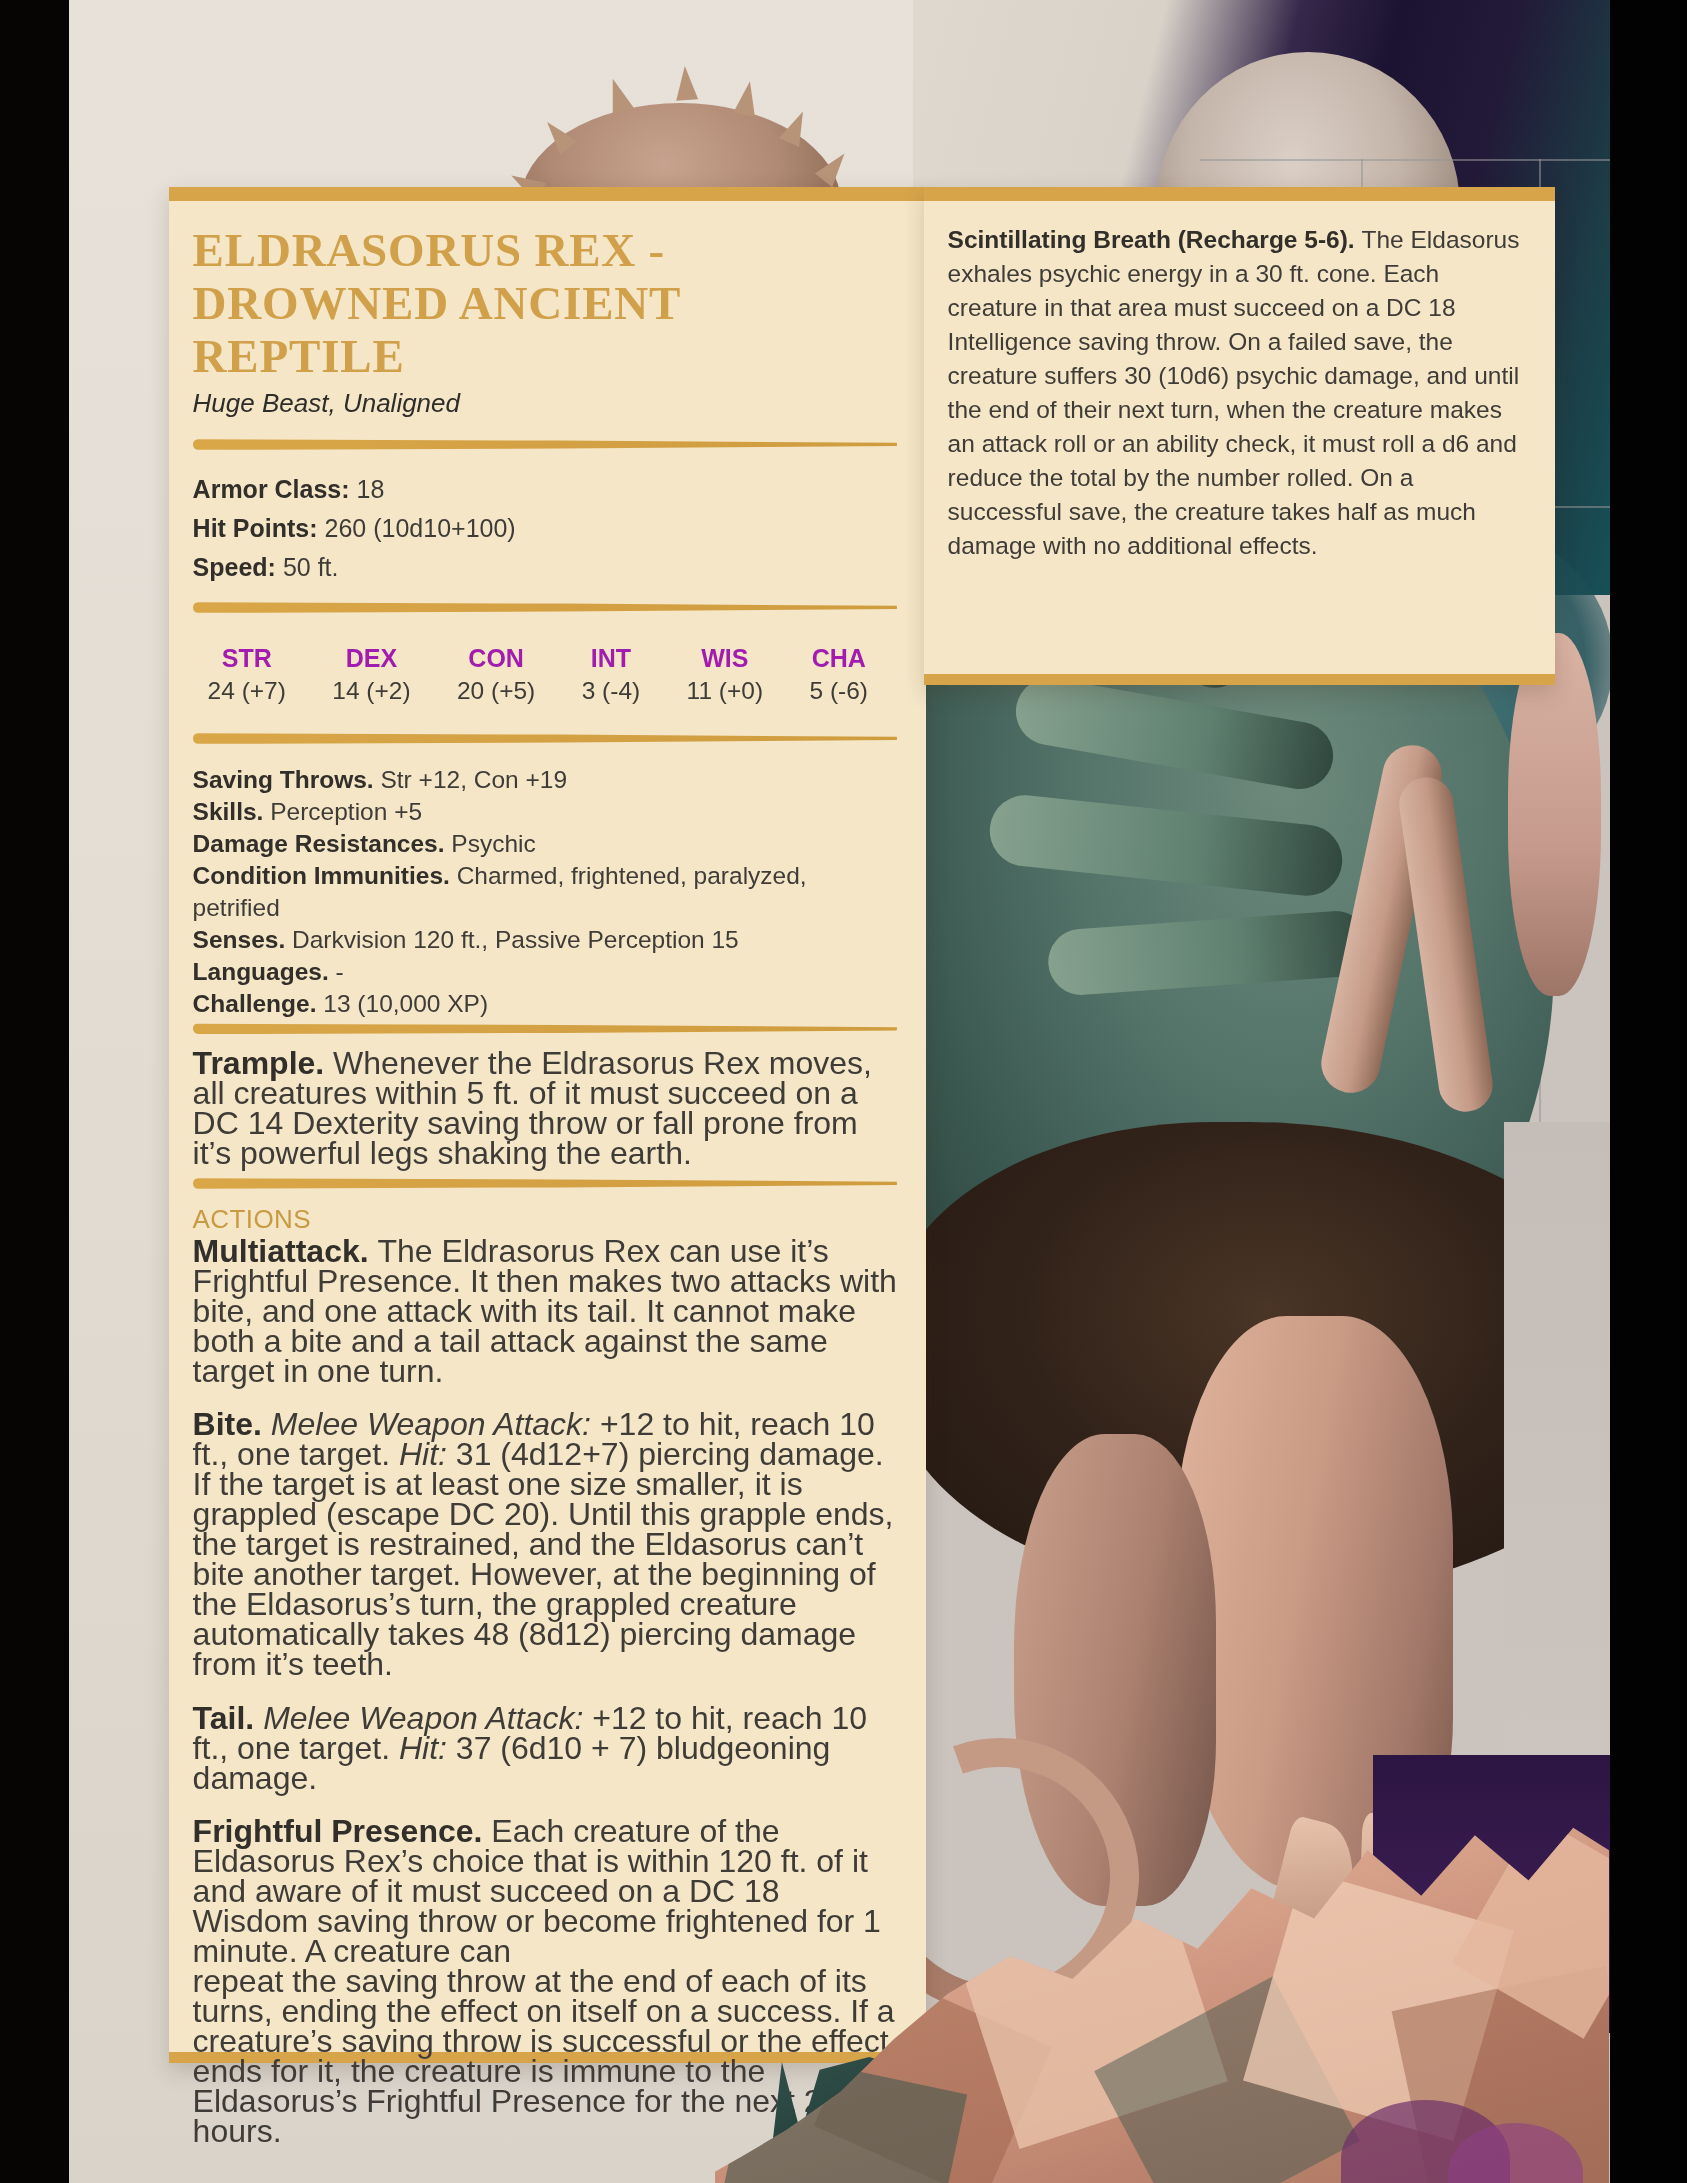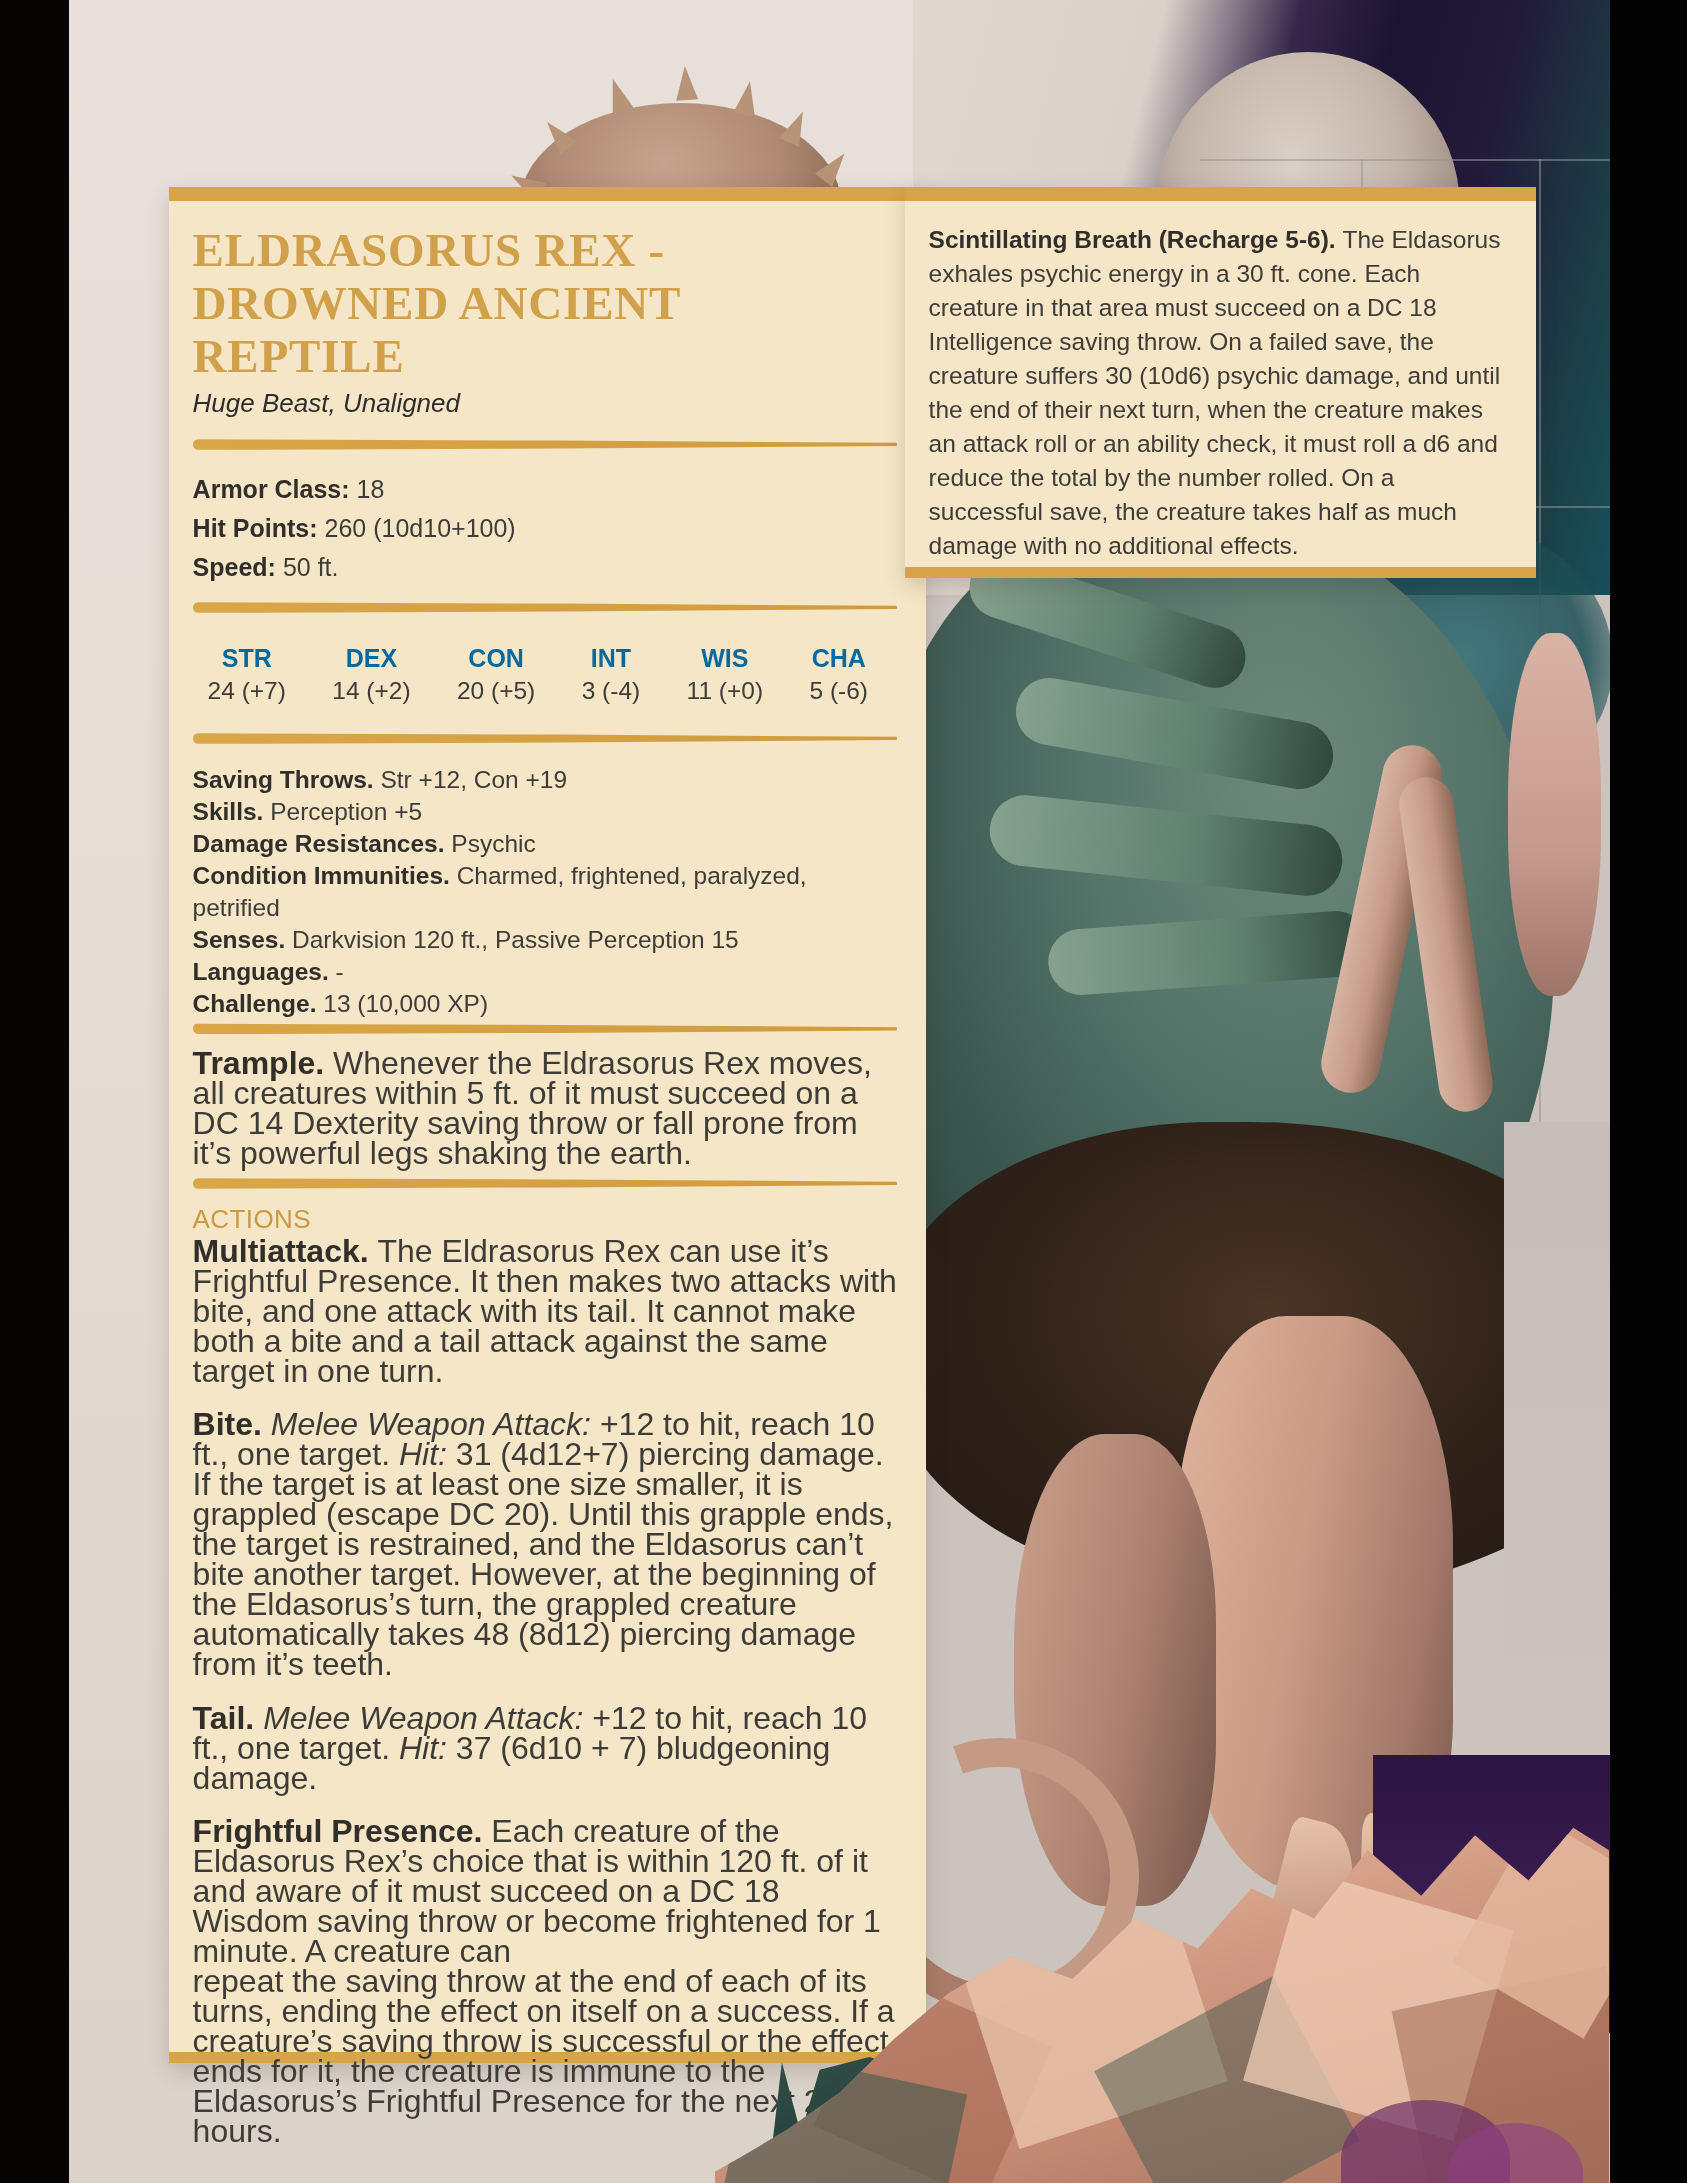--- a/index.html
+++ b/index.html
@@ -56,34 +56,34 @@
   #base-ring{left:700px;top:2116px;width:304px;height:304px;border-radius:50%;z-index:28;
      border:22px solid #8a6a55;box-sizing:border-box;background:transparent;}
   #foot{left:763px;top:2057px;width:236px;height:127px;z-index:29;
      background:linear-gradient(160deg,#32504a 0%,#24403c 55%,#16302c 100%);
      clip-path:polygon(8% 4%,16% 60%,24% 10%,45% 0,78% 18%,100% 55%,96% 100%,2% 100%);}
 
   
   .panel{position:absolute;background:#f4e6c6;z-index:20;box-shadow:0 8.4px 20px rgba(60,40,20,.18);}
   .goldbar{position:absolute;left:0;width:100%;background:#d7a44a;}
   #left-panel{left:169px;top:187px;width:757px;height:1876px;}
-  #right-panel{left:905px;top:187px;width:631px;height:391px;}
+  #right-panel{left:924px;top:187px;width:631px;height:498px;}
   .panel-content{position:absolute;left:23.6px;right:29px;top:13.5px;}
 
   .title{font-family:"Liberation Serif","DejaVu Serif",serif;font-weight:700;
          color:#d1a04b;font-size:47px;line-height:53px;letter-spacing:0.8px;margin-top:23.6px;}
   .subtitle{font-style:italic;color:#2f2d2a;font-size:26px;line-height:34px;margin-top:3.4px;}
   .divider{height:11px;background:linear-gradient(90deg,#d9a648 0%,#d3a043 55%,#cf9c3e 100%);
            border-radius:6.7px;clip-path:polygon(0 2%,52% 14%,100% 34%,100% 64%,52% 86%,0 98%);}
   .d1{margin-top:18.6px;}  .d2{margin-top:15px;} .d3{margin-top:25px;} .d4{margin-top:3.4px;} .d5{margin-top:10px;}
 
   .core{margin-top:20px;font-size:25px;line-height:39px;color:#3f3c38;}
   .core b{color:#322e2a;}
   .abilities{margin-top:29px;display:flex;justify-content:space-between;text-align:center;padding:0 29px 0 15px;}
-  .ab-h{font-weight:700;font-size:25px;color:#0369a1;line-height:32px;}
+  .ab-h{font-weight:700;font-size:25px;color:#a21caf;line-height:32px;}
   .ab-v{font-size:24.5px;color:#3f3c38;line-height:34px;}
   .details{margin-top:20px;font-size:24.5px;line-height:32px;color:#3f3c38;}
   .details b{color:#322e2a;}
   .para{font-size:32px;line-height:30px;color:#3f3c38;white-space:pre-wrap;}
   .para .bold{font-weight:700;color:#322e2a;}
   .para .italic{font-style:italic;}
   #trample{margin-top:13.5px;}
   .actions-label{margin-top:15px;font-size:26px;line-height:30px;color:#c89a42;letter-spacing:0.4px;}
   .action-para{margin-top:0;}
   .gap28{height:23.6px;} .gap2{height:1.7px;}

